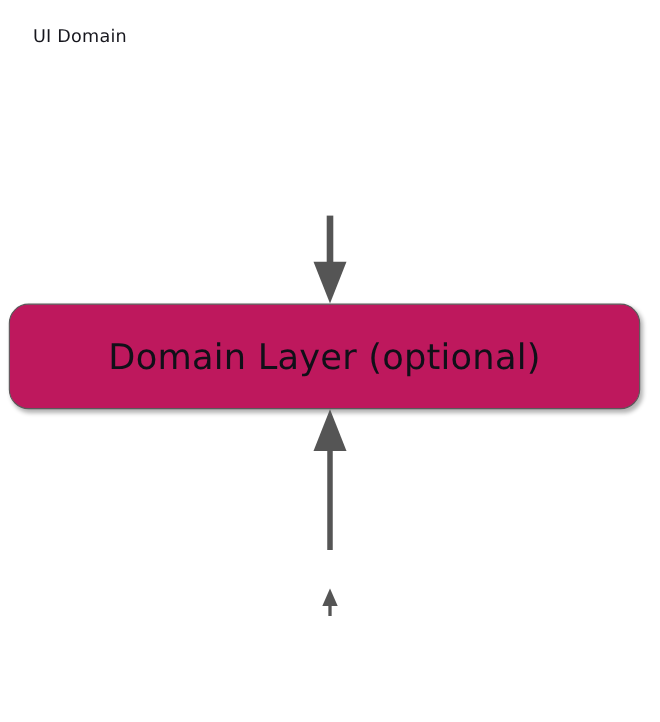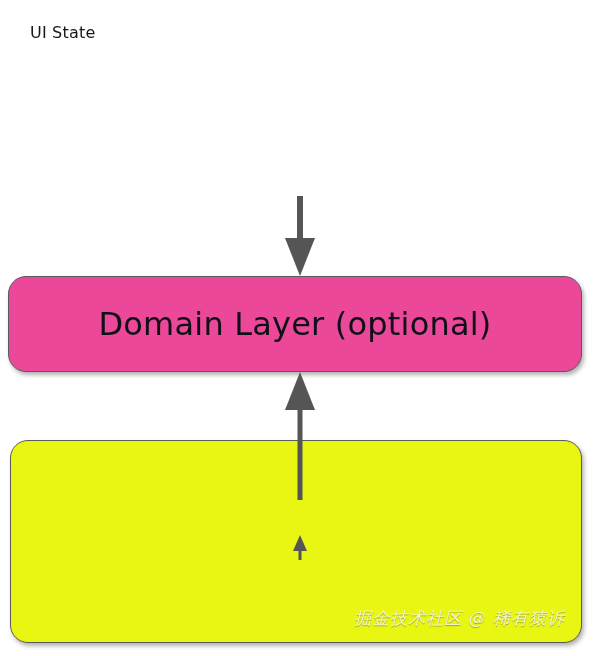--- a/index.html
+++ b/index.html
@@ -44,21 +44,21 @@
     background: #4e85f0;
   }
   #ui-layer-label { left: 30px; top: 25px; }
 
   
   #domain-layer {
     left: 8px;
     top: 276px;
     width: 574px;
     height: 96px;
-    background: #ec4899;
+    background: #be185d;
     display: flex;
     align-items: center;
     justify-content: center;
   }
   #domain-layer-title {
     font-size: 32px;
     color: #101018;
     letter-spacing: 0.2px;
     white-space: nowrap;
   }
@@ -114,30 +114,26 @@
     letter-spacing: 1px;
     white-space: nowrap;
     opacity: 0.95;
   }
 </style>
 </head>
 <body>
 
 <div id="canvas">
 
-  <div class="layer-label" id="ui-layer-label">UI State</div>
+  <div class="layer-label" id="ui-layer-label">UI Domain</div>
 
   <div class="layer" id="domain-layer">
     <span id="domain-layer-title">Domain Layer (optional)</span>
   </div>
 
-  <div class="layer" id="data-layer">
-
-    <div id="watermark">掘金技术社区 @ 稀有猿诉</div>
-  </div>
 
   <svg id="arrow-layer" viewBox="0 0 600 656">
 
     <g>
       <line x1="300" y1="108" x2="300" y2="128" stroke="#ffffff" stroke-width="3"></line>
       <polygon points="300,140 291,122 309,122" fill="#ffffff"></polygon>
     </g>
 
     <g>
       <line x1="300" y1="196" x2="300" y2="243" stroke="#555555" stroke-width="6"></line>

